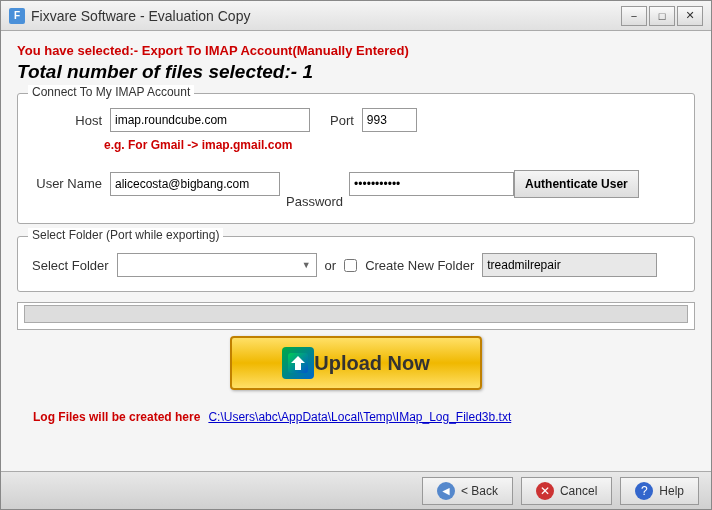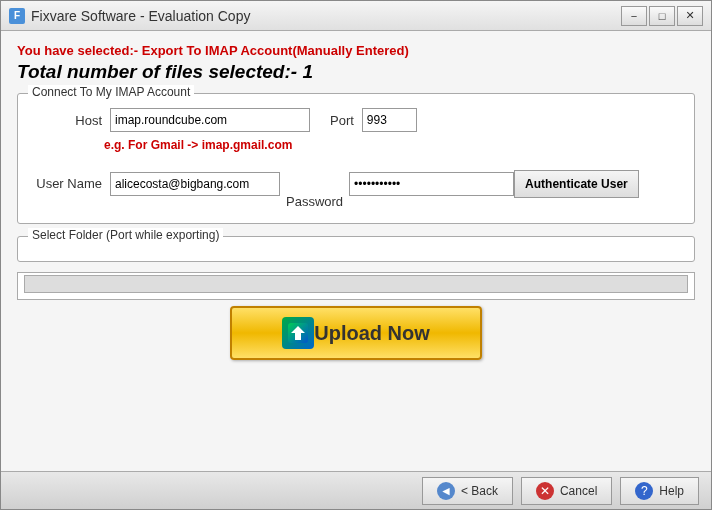--- a/index.html
+++ b/index.html
@@ -380,20 +380,32 @@
           <input class="user-input" type="text" value="alicecosta@bigbang.com" style="">
           <span class="pass-label">Password</span>
           <input class="pass-input" type="password" value="***********" style="">
           <button class="auth-button">Authenticate User</button>
         </div>
       </div>
     </div>
 
     <div class="group-box folder-group">
       <span class="group-box-title">Select Folder (Port while exporting)</span>
+      <div class="folder-row">
+        <span class="folder-label">Select Folder</span>
+        <div class="select-wrapper">
+          <select class="folder-select">
+            <option value=""></option>
+          </select>
+        </div>
+        <span class="or-text">or</span>
+        <input class="create-folder-checkbox" type="checkbox" style="">
+        <label class="create-folder-label">Create New Folder</label>
+        <input class="folder-name-input" type="text" value="treadmilrepair" style="">
+      </div>
     </div>
 
     <div class="progress-area">
       <div class="progress-bar-outer">
         <div class="progress-bar-inner" style="width:0%"></div>
       </div>
     </div>
 
     <div class="upload-section">
       <button class="upload-button">
@@ -406,20 +418,24 @@
                 <stop offset="100%" stop-color="#0055cc"></stop>
               </linearGradient>
             </defs>
             <polygon points="4,11 11,4 18,11 14,11 14,18 8,18 8,11" fill="white"></polygon>
           </svg>
         </div>
         <span>Upload Now</span>
       </button>
     </div>
 
+    <div class="log-section">
+      <span class="log-label">Log Files will be created here</span>
+      <span class="log-path">C:\Users\abc\AppData\Local\Temp\IMap_Log_Filed3b.txt</span>
+    </div>
   </div>
 
   <div class="bottom-bar">
     <button class="bottom-btn">
       <div class="btn-icon back">◄</div>
       <span>&lt; Back</span>
     </button>
     <button class="bottom-btn">
       <div class="btn-icon cancel">✕</div>
       <span>Cancel</span>

